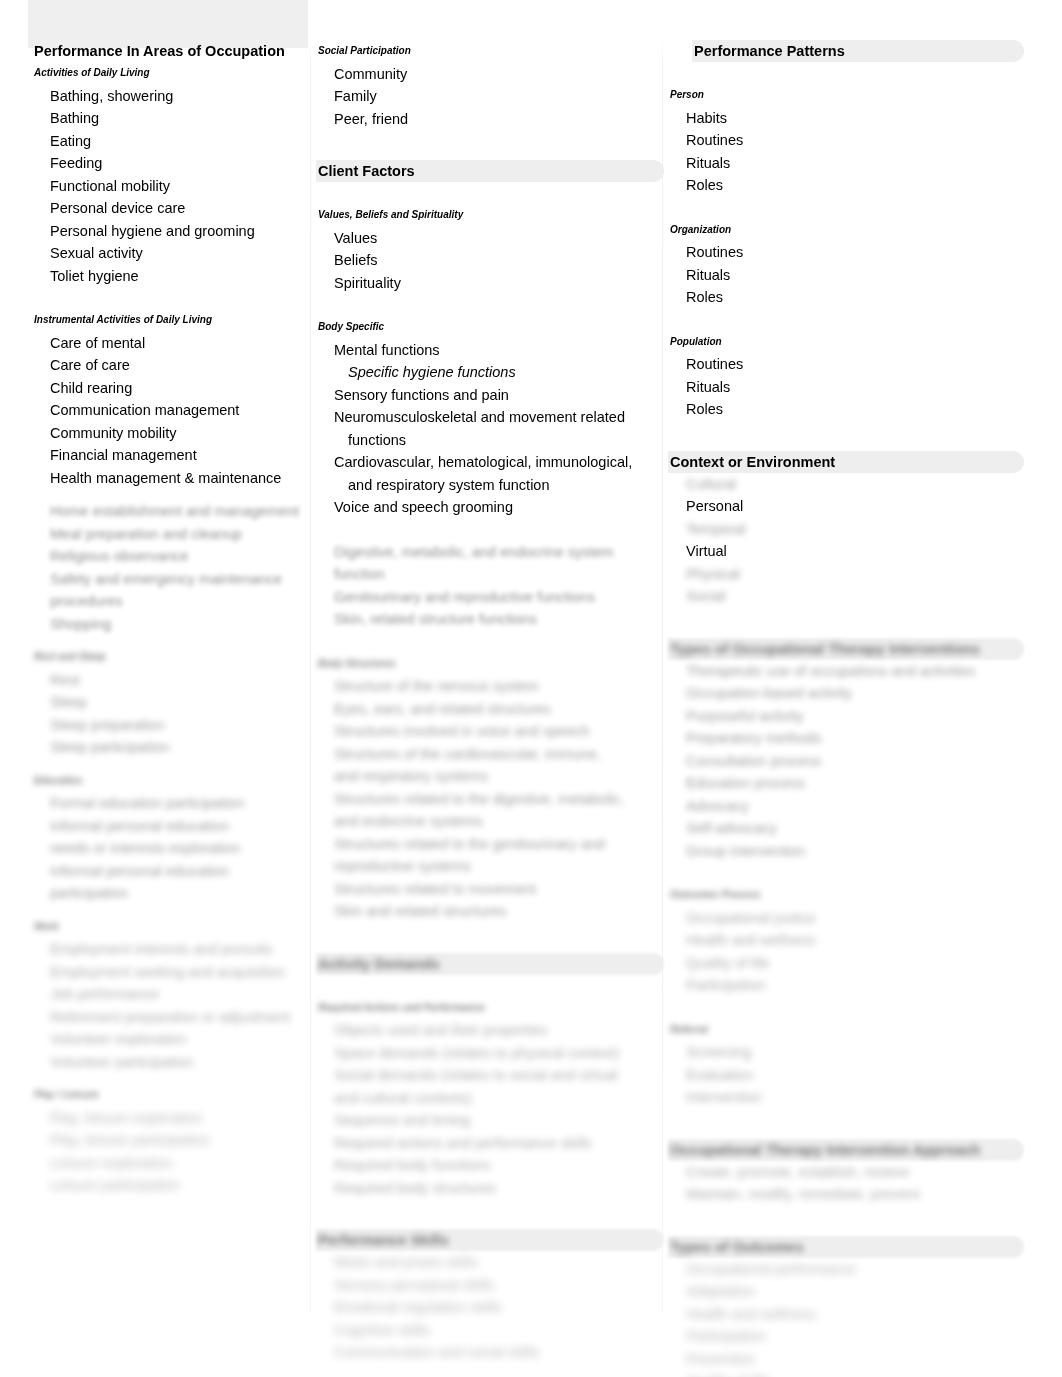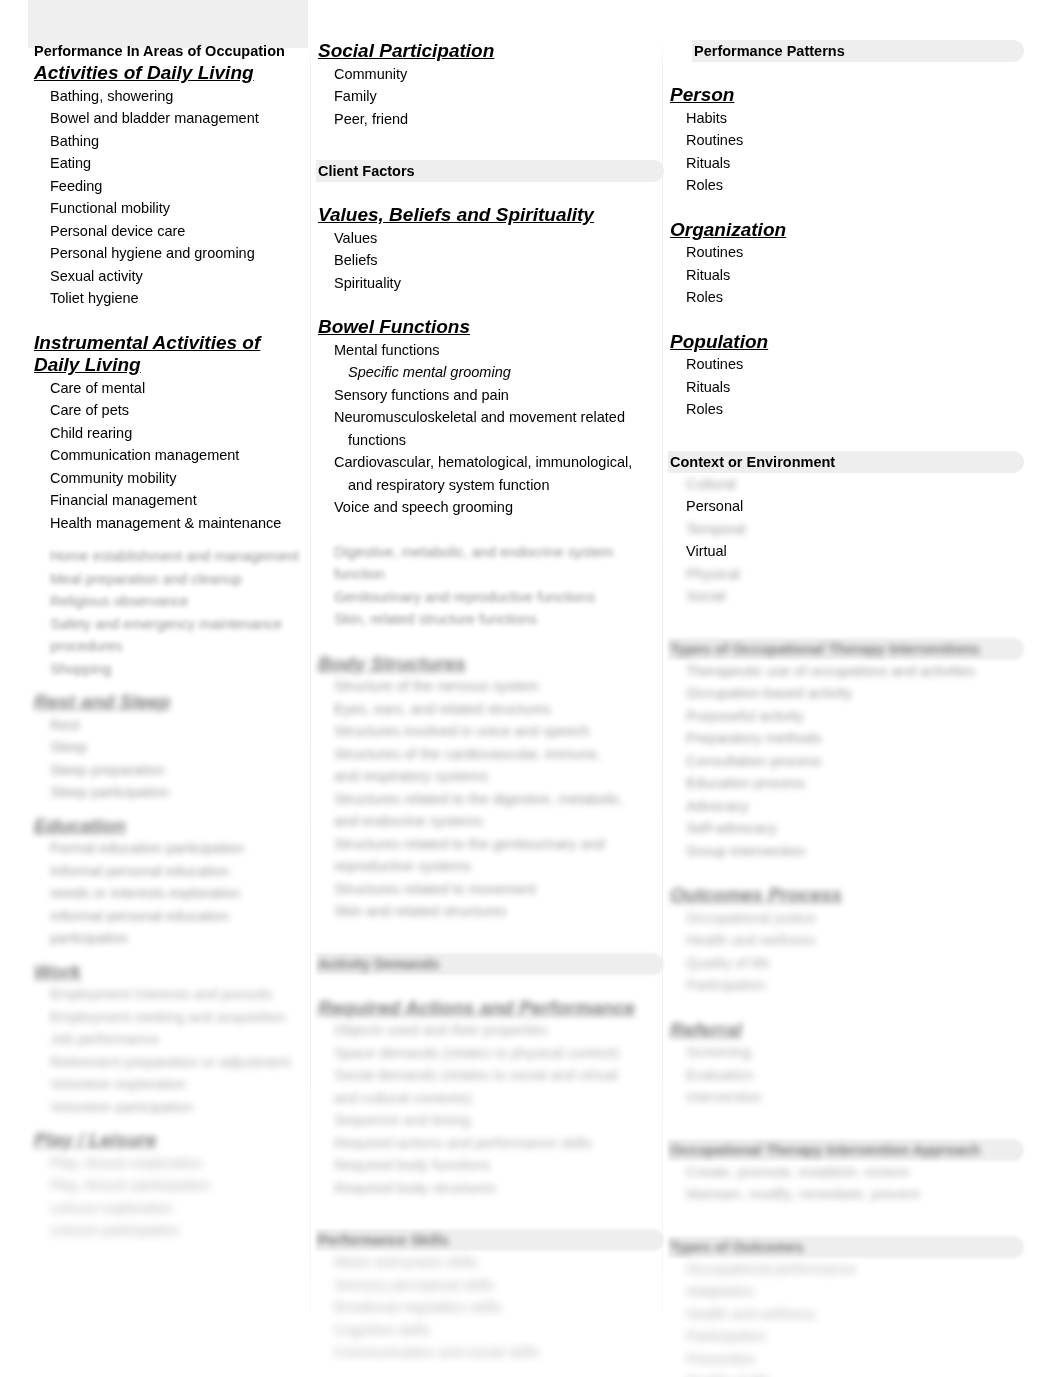--- a/index.html
+++ b/index.html
@@ -41,23 +41,23 @@
   }
   .banner.b-left  { left:28px;  top:0px;   width:280px; height:48px; border-radius:0; background:#efefef; }
 
   
   .sec-head{
     font-size:14.5px; font-weight:bold;
     line-height:22px;
     position:relative; z-index:2;
   }
   .grp-head{
-    font-size:19px; font-weight:bold; font-style:italic;
+    font-size:10px; font-weight:bold; font-style:italic;
     line-height:22.5px;
-    position:relative; z-index:2;text-decoration:underline;
+    position:relative; z-index:2;
   }
   .item{
     font-size:14.5px; line-height:22.5px;
     padding-left:16px;
     position:relative; z-index:2;
   }
   .item.sub{ padding-left:30px; font-style:italic; }
   .item.cont{ padding-left:30px; }
   .spacer{ height:22px; }
   .spacer.sm{ height:11px; }
@@ -78,33 +78,32 @@
   <div class="doc-title">Framework Chart</div>
 
   <div class="vsep s1"></div>
   <div class="vsep s2"></div>
 
   <div class="banner b-left"></div>
   <div class="col col-left" id="col-left">
       <div class="sec-head">Performance In Areas of Occupation</div>
       <div class="grp-head">Activities of Daily Living</div>
       <div class="item">Bathing, showering</div>
-      <div class="item">Bowel and bladder management</div>
       <div class="item">Bathing</div>
       <div class="item">Eating</div>
       <div class="item">Feeding</div>
       <div class="item">Functional mobility</div>
       <div class="item">Personal device care</div>
       <div class="item">Personal hygiene and grooming</div>
       <div class="item">Sexual activity</div>
       <div class="item">Toliet hygiene</div>
       <div class="spacer"></div>
       <div class="grp-head">Instrumental Activities of Daily Living</div>
       <div class="item">Care of mental</div>
-      <div class="item">Care of pets</div>
+      <div class="item">Care of care</div>
       <div class="item">Child rearing</div>
       <div class="item">Communication management</div>
       <div class="item">Community mobility</div>
       <div class="item">Financial management</div>
       <div class="item">Health management &amp; maintenance</div>
       <div class="spacer sm"></div>
       <div class="item blur1">Home establishment and management</div>
       <div class="item blur1">Meal preparation and cleanup</div>
       <div class="item blur1">Religious observance</div>
       <div class="item blur1">Safety and emergency maintenance</div>
@@ -148,23 +147,23 @@
       <div style="position: relative;">
         <div style="position: absolute; left: -2px; right: -2px; top: 0px; height: 22px; background: rgb(238, 238, 238); border-radius: 0px 11px 11px 0px;"></div>
         <div class="sec-head">Client Factors</div>
       </div>
       <div class="spacer"></div>
       <div class="grp-head">Values, Beliefs and Spirituality</div>
       <div class="item">Values</div>
       <div class="item">Beliefs</div>
       <div class="item">Spirituality</div>
       <div class="spacer"></div>
-      <div class="grp-head">Bowel Functions</div>
+      <div class="grp-head">Body Specific</div>
       <div class="item ">Mental functions</div>
-      <div class="item sub">Specific mental grooming</div>
+      <div class="item sub">Specific hygiene functions</div>
       <div class="item ">Sensory functions and pain</div>
       <div class="item ">Neuromusculoskeletal and movement related</div>
       <div class="item cont">functions</div>
       <div class="item ">Cardiovascular, hematological, immunological,</div>
       <div class="item cont">and respiratory system function</div>
       <div class="item ">Voice and speech grooming</div>
       <div class="spacer"></div>
       <div class="item blur1">Digestive, metabolic, and endocrine system</div>
       <div class="item blur1">function</div>
       <div class="item blur1">Genitourinary and reproductive functions</div>

